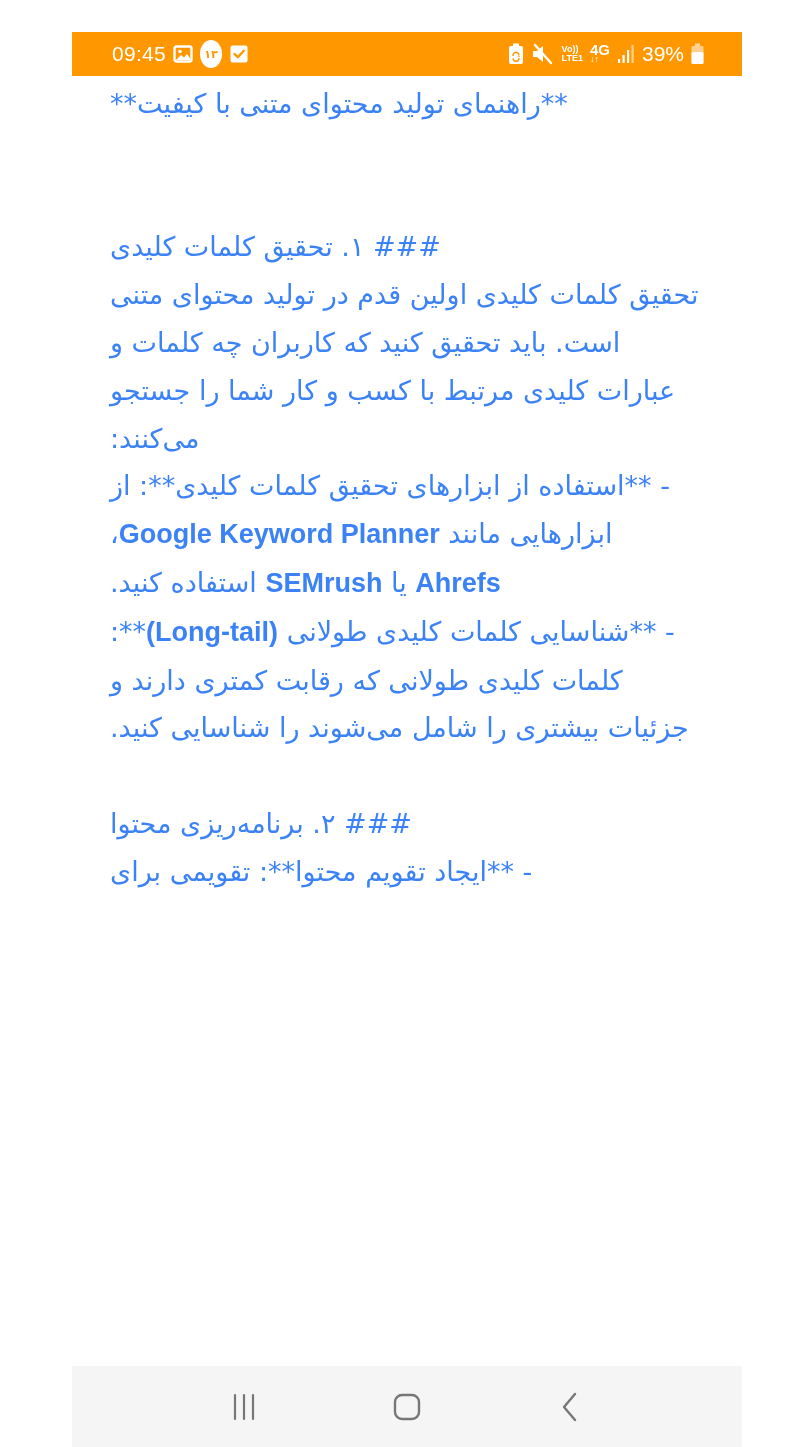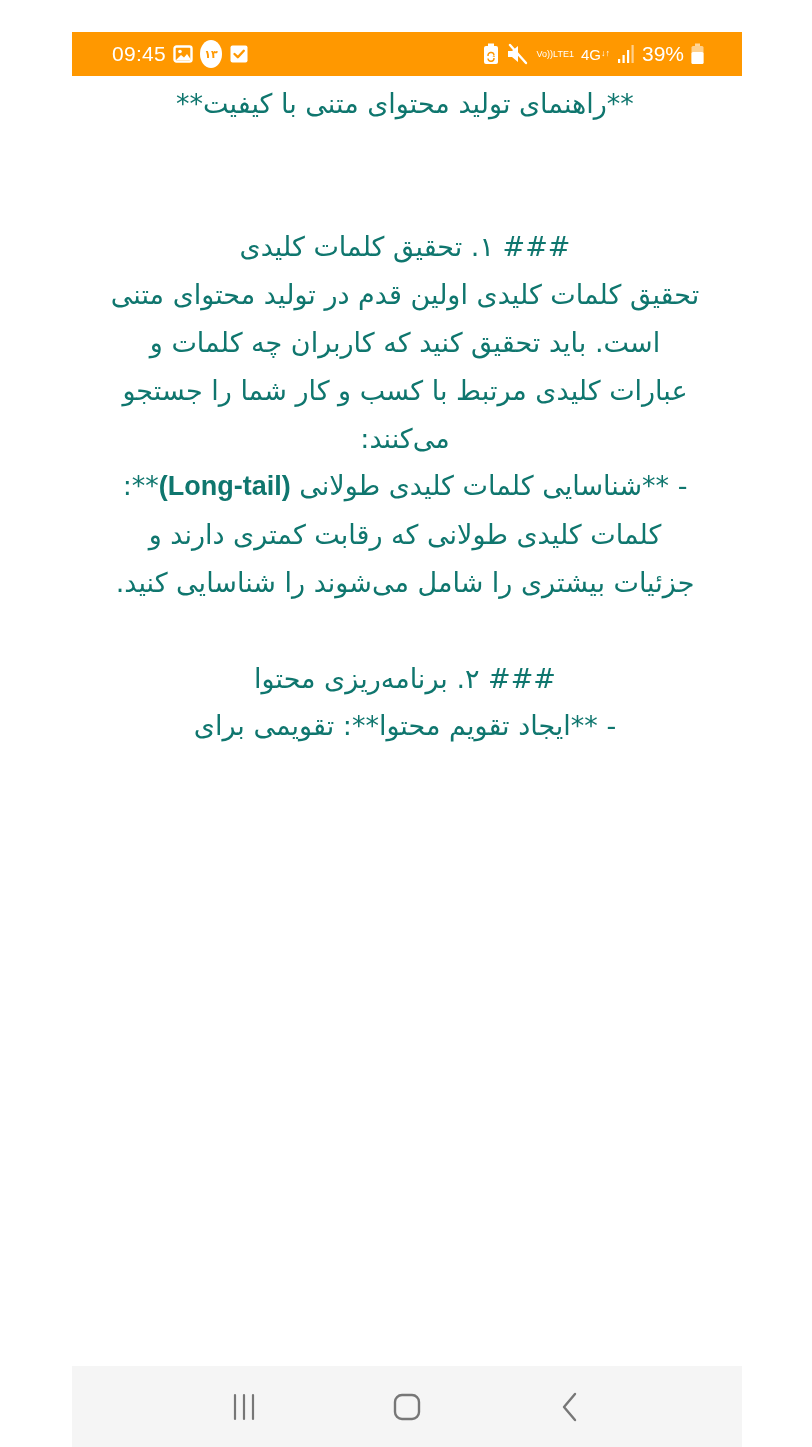--- a/index.html
+++ b/index.html
@@ -58,36 +58,37 @@
     color: #FF9800;
     font-size: 11px;
     font-weight: bold;
     display: inline-flex;
     align-items: center;
     justify-content: center;
     font-family: "DejaVu Sans", sans-serif;
   }
   .sb-net {
     display: inline-flex;
-    flex-direction: row;
+    flex-direction: column;
     font-size: 9px;
     line-height: 9px;
     font-family: "Liberation Sans", sans-serif;
+    font-weight: bold;
   }
   .sb-battery-pct {
     font-size: 21px;
   }
   .content {
     position: absolute;
     left: 38px;
     top: 70px;
     width: 590px;
     direction: rtl;
-    text-align: center;
-    color: #0f766e;
+    text-align: left;
+    color: #3b82f6;
     font-family: "DejaVu Sans", sans-serif;
     font-size: 27px;
     line-height: 47.8px;
     unicode-bidi: plaintext;
   }
   .content p {
     margin: 0;
     white-space: pre-wrap;
   }
   .content .blank {
@@ -186,20 +187,21 @@
     </div>
   </div>
 
   <div class="content">
     <p style="margin-top:10px;">**راهنمای تولید محتوای متنی با کیفیت**</p>
     <div class="blank"></div>
     <div class="blank"></div>
 
     <p>### ۱. تحقیق کلمات کلیدی</p>
     <p>تحقیق کلمات کلیدی اولین قدم در تولید محتوای متنی است. باید تحقیق کنید که کاربران چه کلمات و عبارات کلیدی مرتبط با کسب و کار شما را جستجو می‌کنند:</p>
+    <p><span>- **استفاده از ابزارهای تحقیق کلمات کلیدی**: از ابزارهایی مانند </span><span class="latin" dir="ltr">Google Keyword Planner</span><span>، </span><span class="latin" dir="ltr">Ahrefs</span><span> یا </span><span class="latin" dir="ltr">SEMrush</span><span> استفاده کنید.</span></p>
     <p><span>- **شناسایی کلمات کلیدی طولانی </span><span class="latin" dir="ltr">(Long-tail)</span><span>**: کلمات کلیدی طولانی که رقابت کمتری دارند و جزئیات بیشتری را شامل می‌شوند را شناسایی کنید.</span></p>
     <div class="blank"></div>
 
     <p>### ۲. برنامه‌ریزی محتوا</p>
     <p>- **ایجاد تقویم محتوا**: تقویمی برای</p>
   </div>
 
   <div class="navbar">
     <div class="nav-btn">
       <svg width="28" height="30" viewBox="0 0 28 30">

